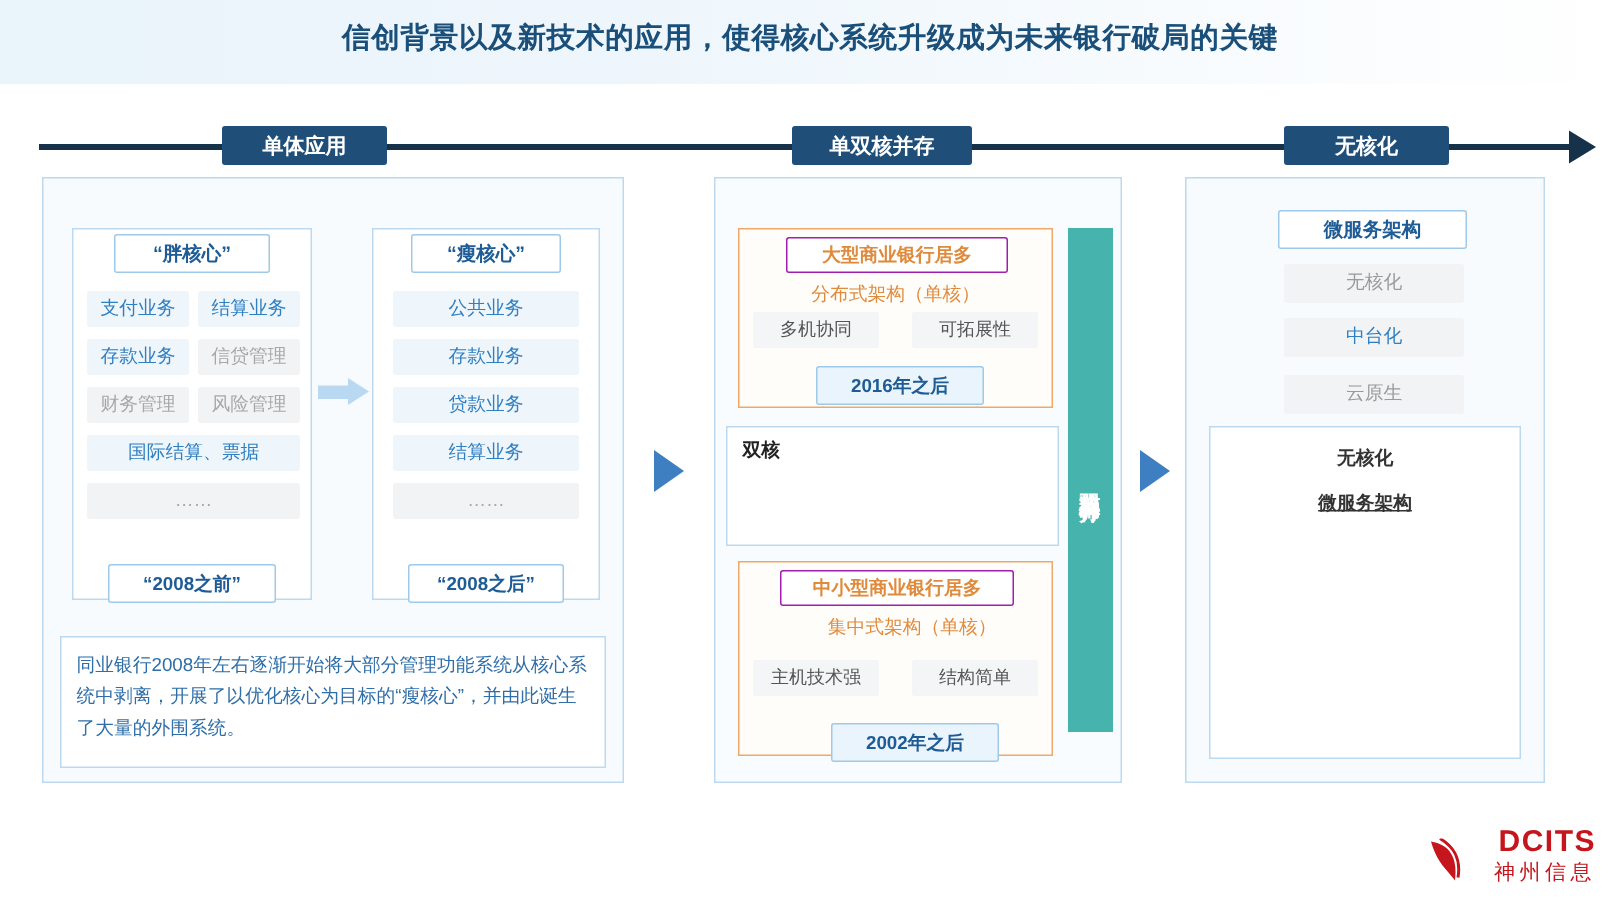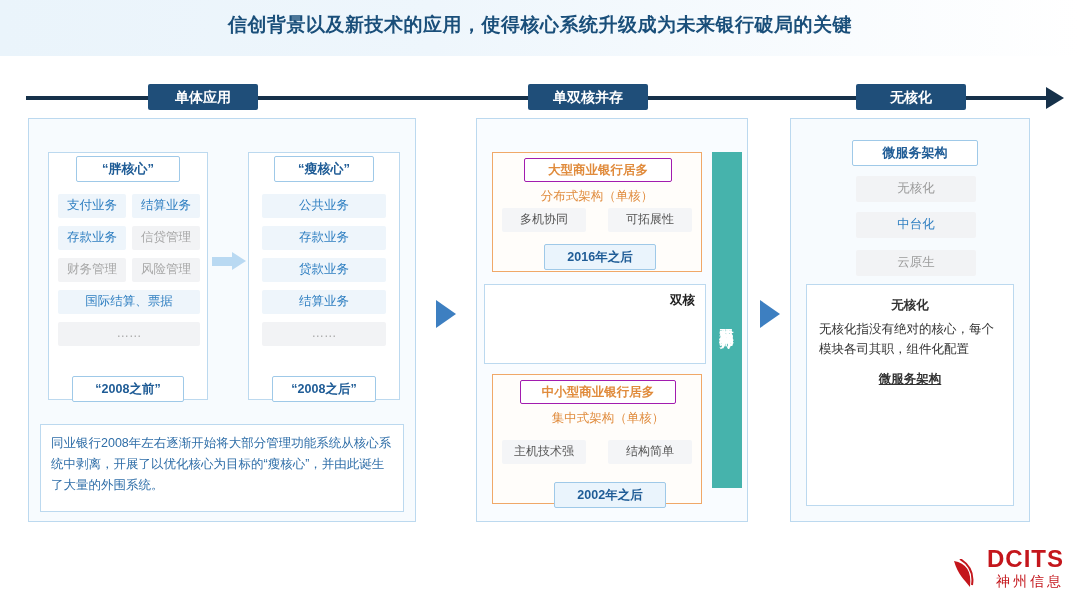--- a/index.html
+++ b/index.html
@@ -144,21 +144,21 @@
     font-size:12.5px; font-weight:bold; text-align:center; border-radius:2px;
   }
   #year-1 { left:544px; top:244px; width:112px; }
   #year-2 { left:554px; top:482px; width:112px; }
 
   #mid-text-box {
     position:absolute; left:484px; top:284px; width:222px; height:80px;
     border:1px solid #bcd9ef; background:#fff; padding:6px 10px;
     font-size:12.5px; line-height:19px; color:#333;
   }
-  #mid-text-box .hd { font-weight:bold; text-align:right; color:#222; margin-bottom:16px;}
+  #mid-text-box .hd { font-weight:bold; text-align:left; color:#222; margin-bottom:16px;}
 
   #vertical-bar {
     position:absolute; left:712px; top:152px; width:30px; height:336px;
     background:#46b3ac; color:#fff;
     font-size:14px; font-weight:bold;
     writing-mode:vertical-rl; text-orientation:upright;
     display:flex; align-items:center; justify-content:center;
     letter-spacing:1px;
   }
 
@@ -177,21 +177,21 @@
   #p3-c3 { top:250px; color:#9a9a9a; }
 
   #p3-body {
     position:absolute; left:806px; top:284px; width:208px; height:222px;
     border:1px solid #bcd9ef; background:#fff; padding:10px 12px;
     font-size:12.5px; line-height:20px; color:#333;
   }
   #p3-body .hd { font-weight:bold; text-align:center; margin-bottom:4px; }
   #p3-body .hd2 { font-weight:bold; text-align:center; margin:10px 0 4px; text-decoration:underline;}
   #logo-text { position:absolute; right:16px; bottom:16px; text-align:right; }
-  #logo-main { font-size:24px; font-weight:bold; color:#c4161c; letter-spacing:1px; }
+  #logo-main { font-size:20px; font-weight:bold; color:#c4161c; letter-spacing:1px; }
   #logo-sub  { font-size:14px; color:#c4161c; letter-spacing:3px; }
   #logo-mark {
     position:absolute; right:104px; bottom:18px; width:26px; height:30px;
   }
 </style>
 </head>
 <body>
 
 <div id="header-band"></div>
 <div id="header-title">信创背景以及新技术的应用，使得核心系统升级成为未来银行破局的关键</div>
@@ -260,21 +260,20 @@
 
 <div id="vertical-bar">双核双架构并行</div>
 
 <div id="p3-title">微服务架构</div>
 <div class="p3-cell" id="p3-c1">无核化</div>
 <div class="p3-cell" id="p3-c2">中台化</div>
 <div class="p3-cell" id="p3-c3">云原生</div>
 
 <div id="p3-body">
   <div class="hd">无核化</div>
-  <div>无核化指没有绝对的核心，每个模块各司其职，组件化配置</div>
   <div class="hd2">微服务架构</div>
 </div>
 
 <svg id="logo-mark" viewBox="0 0 26 30">
   <path d="M4 2 C16 4, 22 12, 20 28 C14 20, 8 16, 4 2 Z" fill="#c4161c"></path>
   <path d="M10 0 C20 6, 24 14, 22 26" stroke="#c4161c" stroke-width="2" fill="none"></path>
 </svg>
 <div id="logo-text">
   <div id="logo-main">DCITS</div>
   <div id="logo-sub">神州信息</div>

